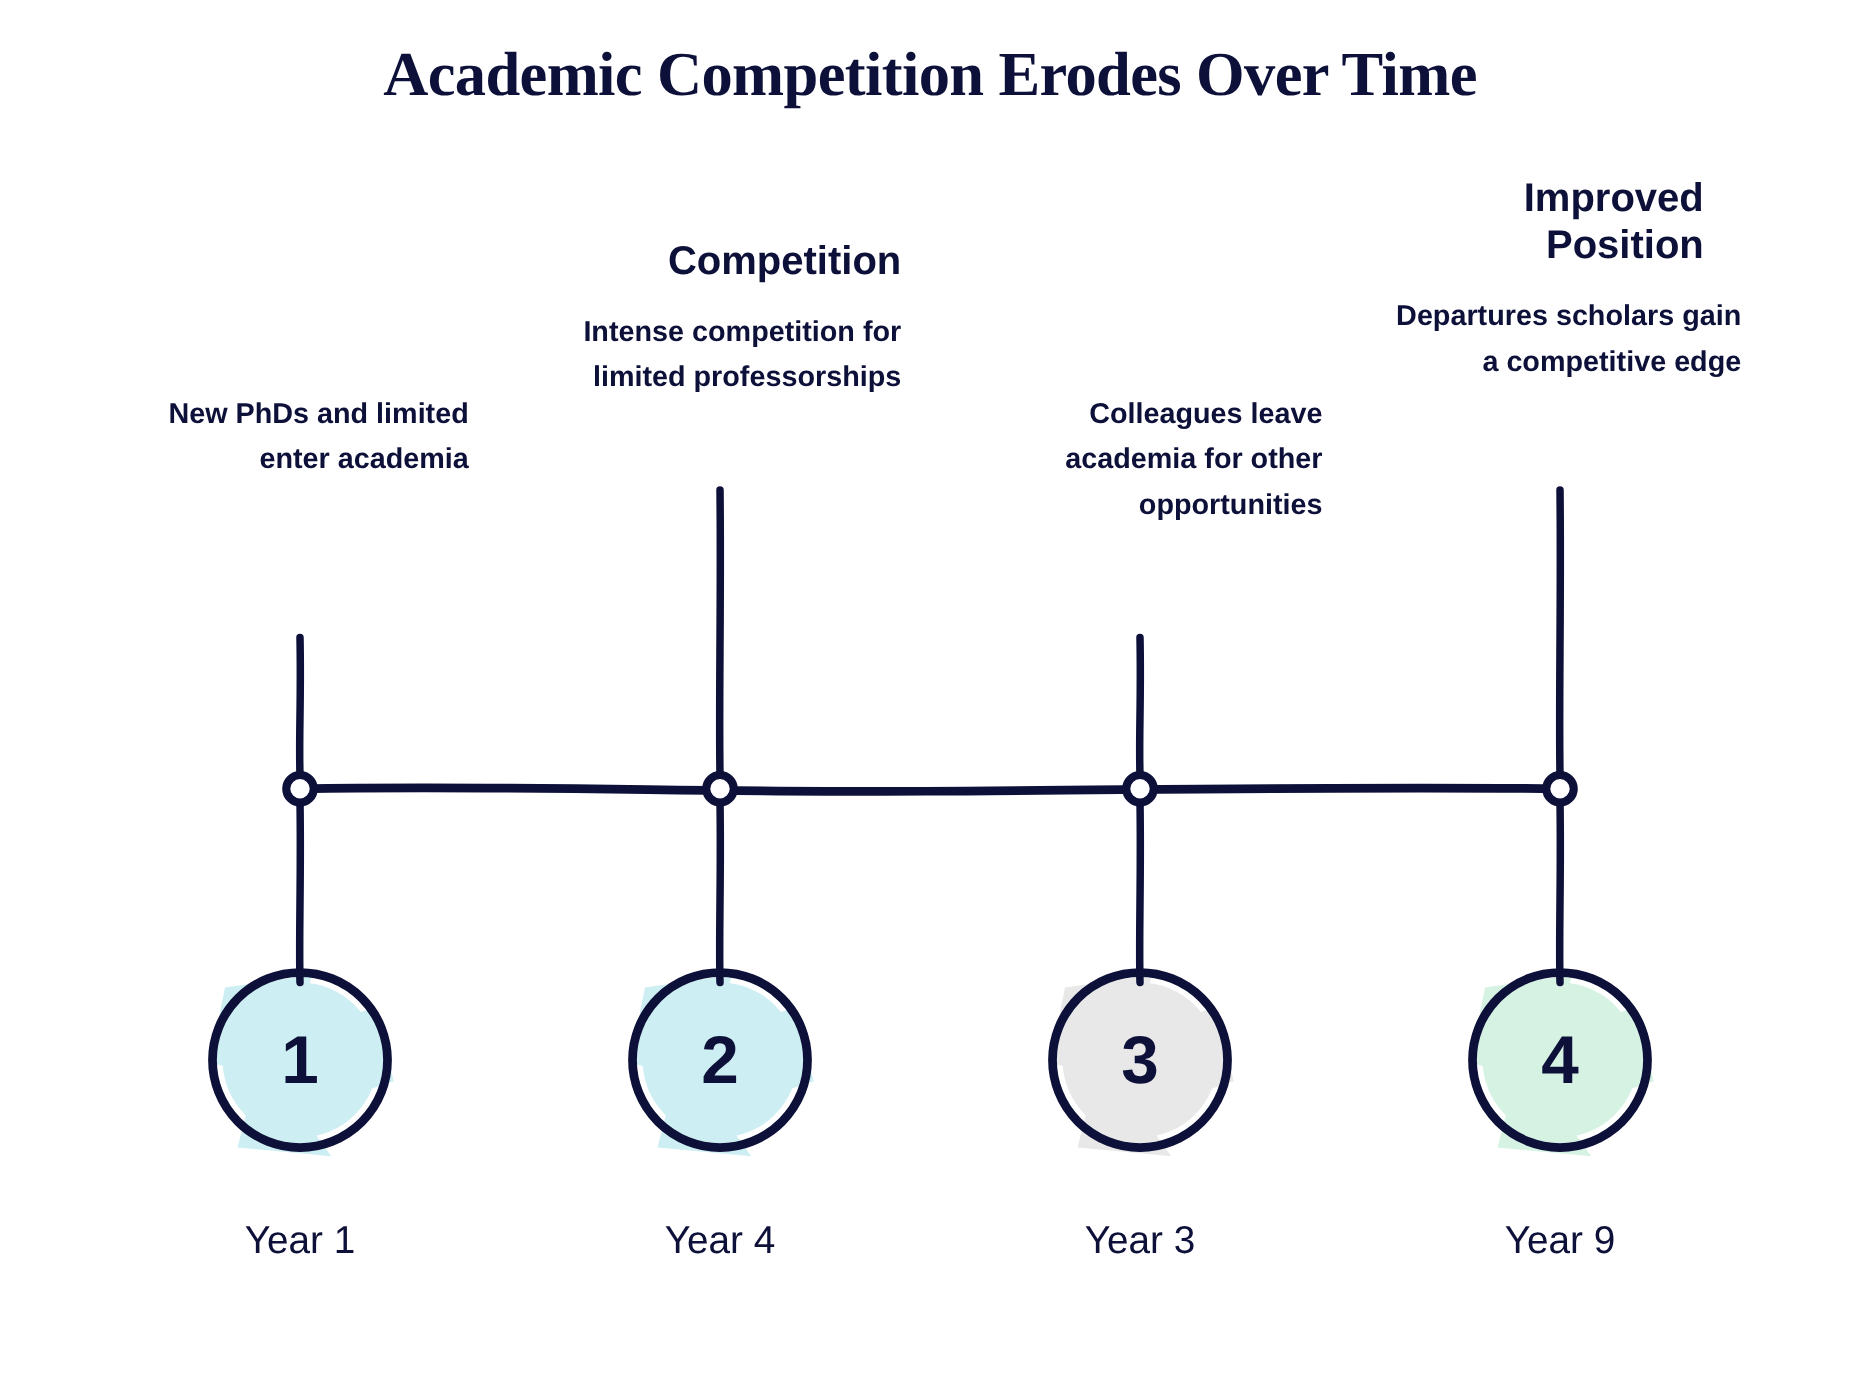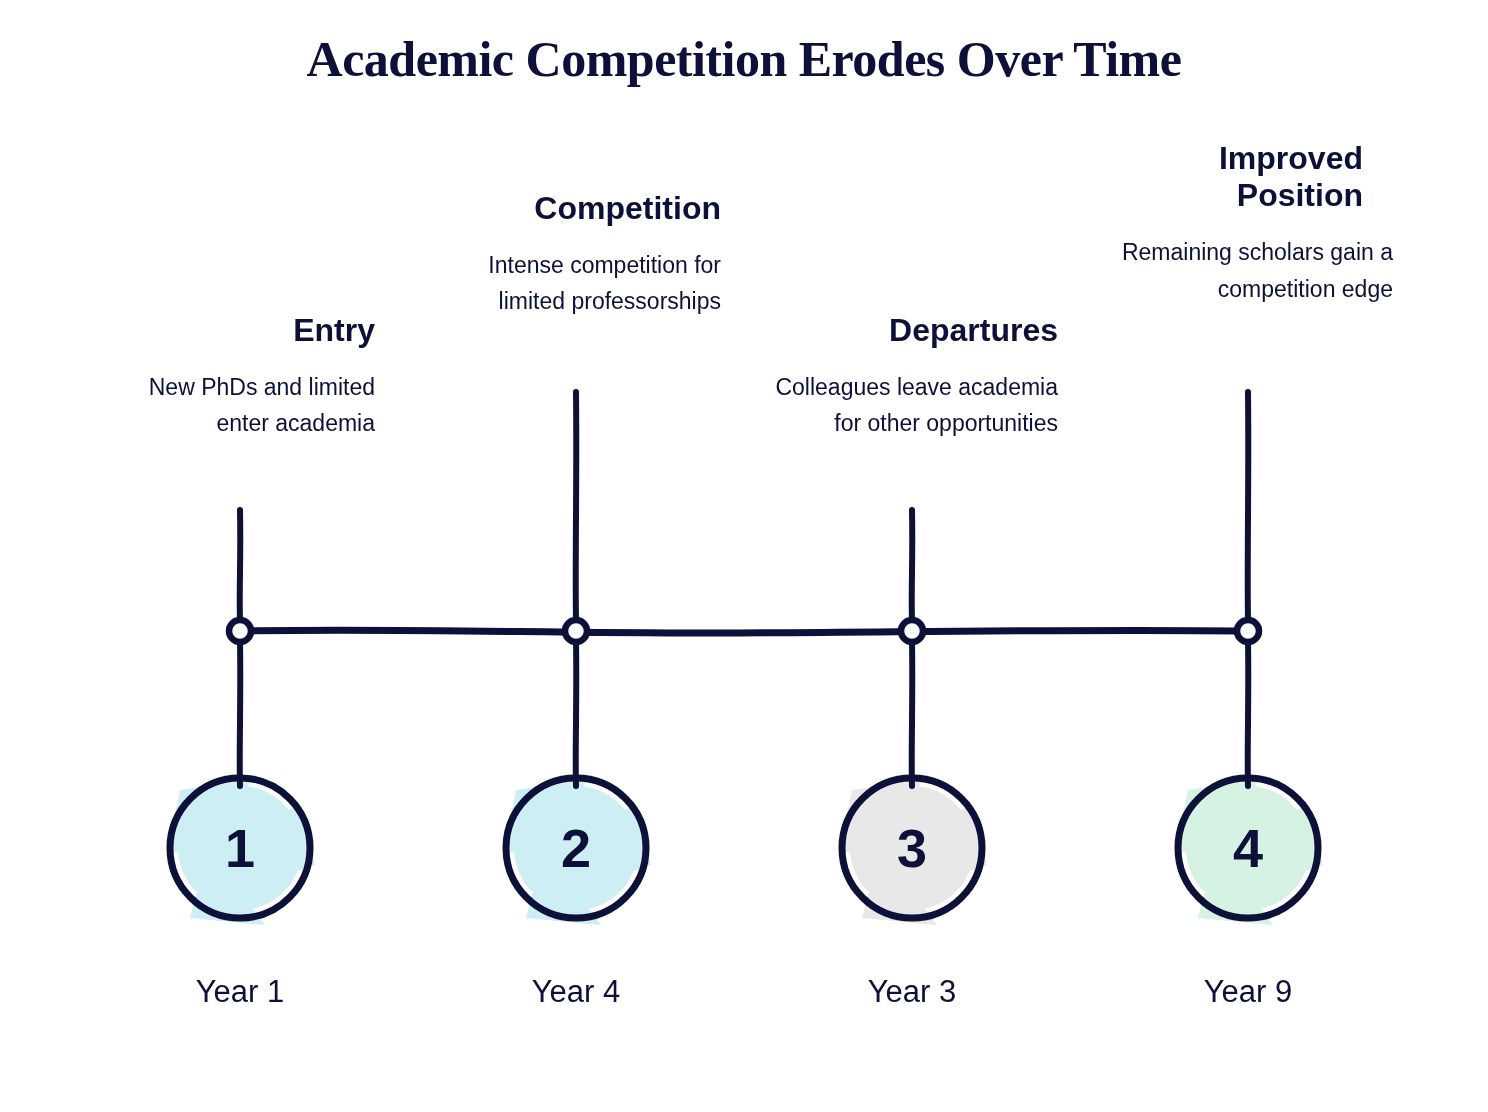--- a/index.html
+++ b/index.html
@@ -56,21 +56,21 @@
   .milestone-heading {
     font-family: "Liberation Sans", sans-serif;
     font-weight: bold;
     font-size: 32px;
     line-height: 1.16;
     color: #0d1038;
     margin: 0 0 20px 0;
   }
   .milestone-desc {
     font-family: "Liberation Sans", sans-serif;
-    font-weight: normal;
+    font-weight: bold;
     font-size: 23px;
     line-height: 1.58;
     color: #0d1038;
     margin: 0;
   }
 
   
   .step-number {
     position: absolute;
     width: 150px;
@@ -143,37 +143,35 @@
     <circle cx="912" cy="631" r="11" fill="#ffffff" stroke="#0d1038" stroke-width="6.5"></circle>
     <circle cx="1248" cy="631" r="11" fill="#ffffff" stroke="#0d1038" stroke-width="6.5"></circle>
 
     <circle cx="240" cy="848" r="70" fill="none" stroke="#0d1038" stroke-width="7"></circle>
     <circle cx="576" cy="848" r="70" fill="none" stroke="#0d1038" stroke-width="7"></circle>
     <circle cx="912" cy="848" r="70" fill="none" stroke="#0d1038" stroke-width="7"></circle>
     <circle cx="1248" cy="848" r="70" fill="none" stroke="#0d1038" stroke-width="7"></circle>
   </svg>
 
   <div class="milestone-text" style="left:105px; top:312px; width:270px;">
-    <div class="milestone-heading">Entry</div>
     <div class="milestone-desc">New PhDs and limited enter academia</div>
   </div>
 
   <div class="milestone-text" style="left:431px; top:190px; width:290px;">
     <div class="milestone-heading">Competition</div>
     <div class="milestone-desc">Intense competition for limited professorships</div>
   </div>
 
   <div class="milestone-text" style="left:768px; top:312px; width:290px;">
-    <div class="milestone-heading">Departures</div>
     <div class="milestone-desc">Colleagues leave academia for other opportunities</div>
   </div>
 
   <div class="milestone-text" style="left:1103px; top:140px; width:290px;">
     <div class="milestone-heading" style="max-width:230px; margin-left:auto; margin-right:auto;">Improved Position</div>
-    <div class="milestone-desc">Remaining scholars gain a competition edge</div>
+    <div class="milestone-desc">Departures scholars gain a competitive edge</div>
   </div>
 
   <div class="step-number" style="left:165px; top:821px;">1</div>
   <div class="step-number" style="left:501px; top:821px;">2</div>
   <div class="step-number" style="left:837px; top:821px;">3</div>
   <div class="step-number" style="left:1173px; top:821px;">4</div>
 
   <div class="year-caption" style="left:110px; top:976px;">Year 1</div>
   <div class="year-caption" style="left:446px; top:976px;">Year 4</div>
   <div class="year-caption" style="left:782px; top:976px;">Year 3</div>

